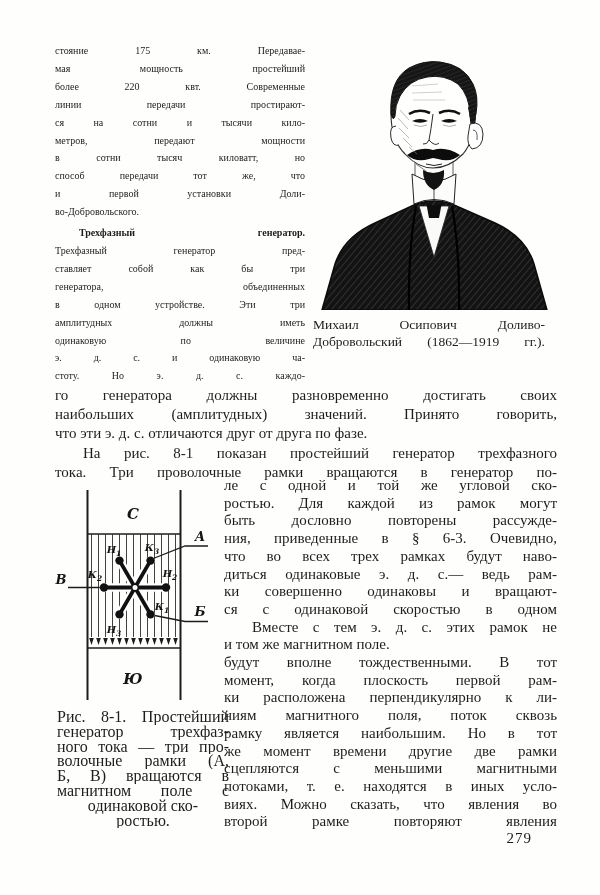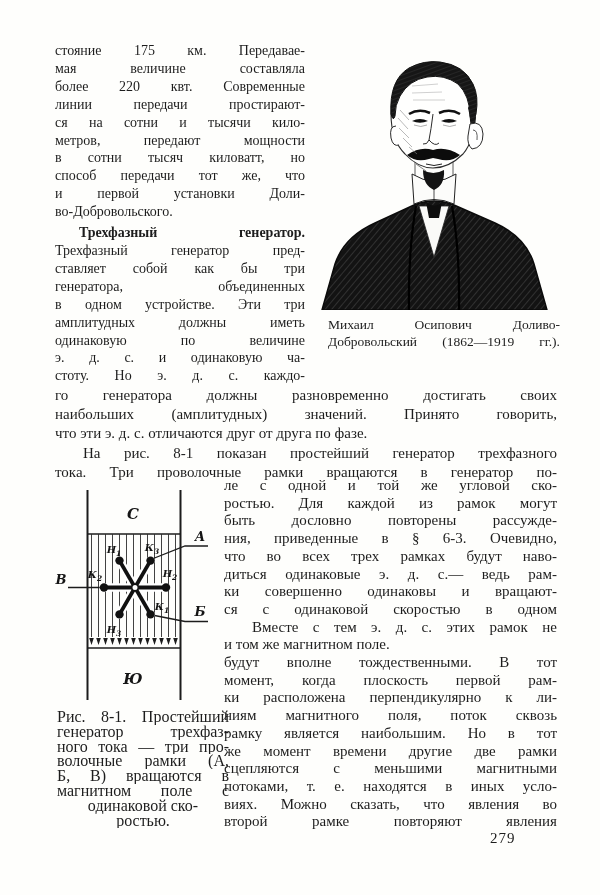--- a/index.html
+++ b/index.html
@@ -10,44 +10,44 @@
   }
   .col { position:absolute; }
   .j { text-align:justify; text-align-last:justify; }
   .e { text-align:left; }
   .c { text-align:center; text-align-last:center; }
   .ind  { text-indent:24px; }
   .ind2 { text-indent:28px; }
   .hd { font-weight:700; margin-top:3px; }
   .ln { overflow:hidden; white-space:normal; }
 
-  #leftcol  { left:55px;  top:42px;  width:250px; font-size:14px;   line-height:17.9px; }
+  #leftcol  { left:55px;  top:42px;  width:250px; font-size:10px;   line-height:17.9px; }
   #midblock { left:55px;  top:386px; width:502px; font-size:15px;   line-height:19.2px; }
   #rightcol { left:224px; top:477px; width:333px; font-size:15px;   line-height:17.7px; }
-  #portcaption { left:328px; top:317px; width:232px; font-size:13.5px; line-height:16.5px; }
+  #portcaption { left:313px; top:317px; width:232px; font-size:13.5px; line-height:16.5px; }
   #figcaption  { left:57px;  top:710px; width:172px; font-size:16px; line-height:14.8px; }
-  #pagenum  { left:490px; top:830px; width:42px; font-size:15px; letter-spacing:1px; }
+  #pagenum  { left:490px; top:830px; width:42px; text-align:right; font-size:15px; letter-spacing:1px; }
 
   #portrait { left:312px; top:52px; }
   #genfig   { left:55px;  top:487px; }
 
   .figtext  { font-family:"DejaVu Serif","Liberation Serif",serif; font-style:italic; fill:#151515; }
   .pole     { font-size:15px; font-weight:600; }
   .lead     { font-size:13px; font-weight:700; }
   .term     { font-size:10px; font-weight:600; }
   .term .sub{ font-size:7.5px; }
 </style>
 </head>
 <body>
 
 <div class="scan">
 
   <div id="leftcol" class="col">
     <div class="ln j">стояние 175 км. Передавае-</div>
-    <div class="ln j">мая величине составляла</div>
+    <div class="ln j">мая мощность простейший</div>
     <div class="ln j">более 220 квт. Современные</div>
     <div class="ln j">линии передачи простирают-</div>
     <div class="ln j">ся на сотни и тысячи кило-</div>
     <div class="ln j">метров, передают мощности</div>
     <div class="ln j">в сотни тысяч киловатт, но</div>
     <div class="ln j">способ передачи тот же, что</div>
     <div class="ln j">и первой установки Доли-</div>
     <div class="ln e">во-Добровольского.</div>
     <div class="ln j hd ind">Трехфазный генератор.</div>
     <div class="ln j">Трехфазный генератор пред-</div>

